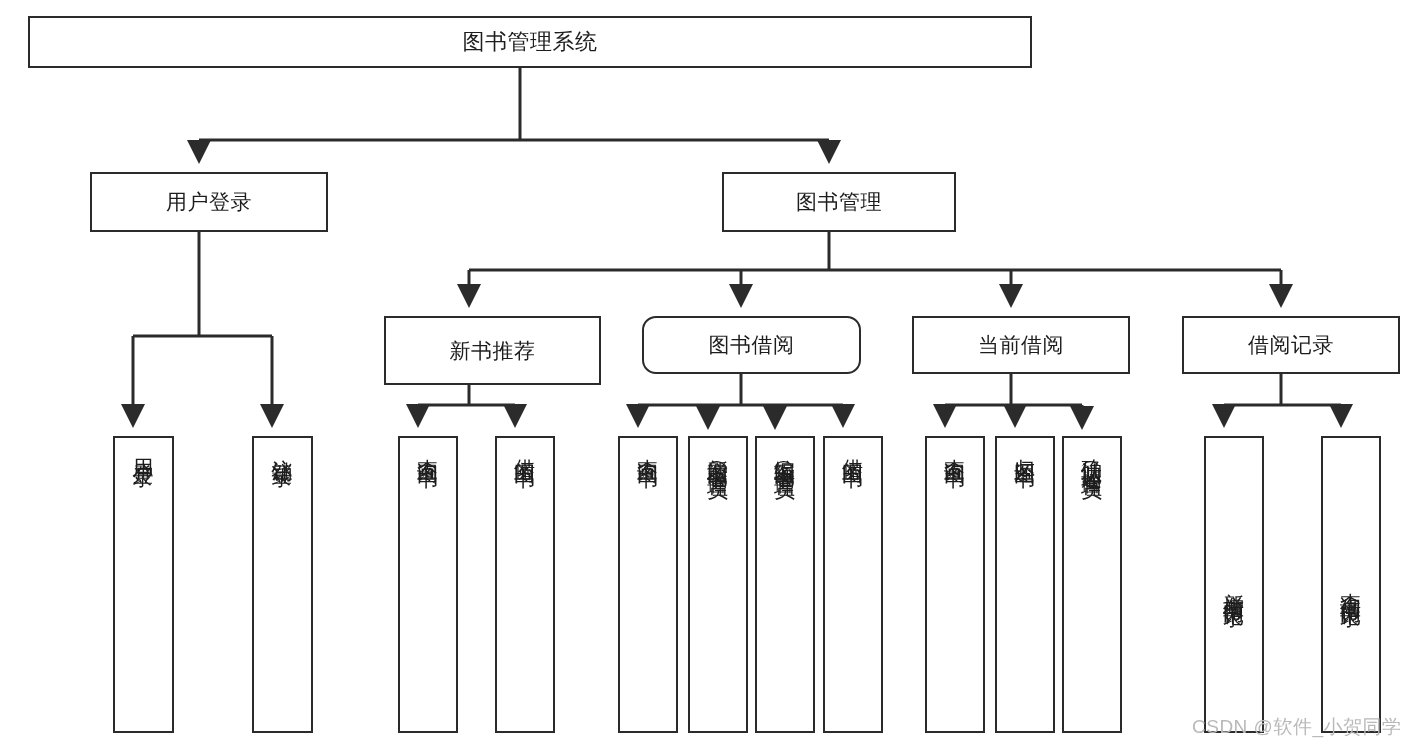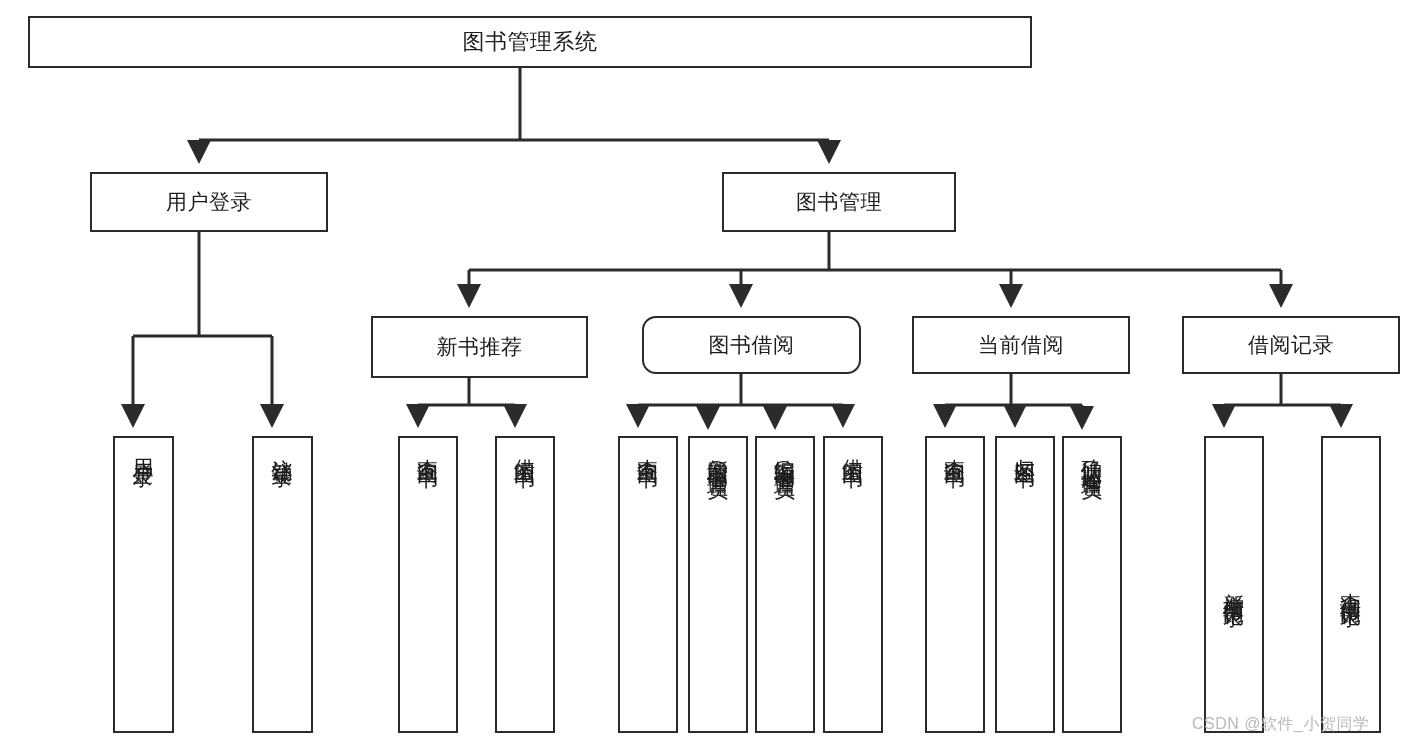--- a/index.html
+++ b/index.html
@@ -58,21 +58,21 @@
     text-orientation: upright;
     letter-spacing: 3px;
     line-height: 1;
   }
   .node-box.vertical.centered {
     align-items: center;
     padding-top: 0;
   }
   .watermark {
     position: absolute;
-    font-size: 16px;
+    font-size: 19px;
     color: #b9b9b9;
     white-space: nowrap;
     letter-spacing: 0.5px;
     pointer-events: none;
   }
 </style>
 </head>
 <body>
 
 <div id="canvas">
@@ -132,21 +132,21 @@
     <span class="node-label">图书管理系统</span>
   </div>
 
   <div class="node-box horizontal" id="l2-0" style="left: 80px; top: 172px; width: 238px; height: 60px;">
     <span class="node-label">用户登录</span>
   </div>
   <div class="node-box horizontal" id="l2-1" style="left: 712px; top: 172px; width: 234px; height: 60px;">
     <span class="node-label">图书管理</span>
   </div>
 
-  <div class="node-box horizontal" id="l3-0" style="left: 361px; top: 316px; width: 217px; height: 62px;">
+  <div class="node-box horizontal" id="l3-0" style="left: 374px; top: 316px; width: 217px; height: 69px;">
     <span class="node-label">新书推荐</span>
   </div>
   <div class="node-box horizontal" id="l3-1" style="left: 632px; top: 316px; width: 219px; height: 58px; border-radius: 14px;">
     <span class="node-label">图书借阅</span>
   </div>
   <div class="node-box horizontal" id="l3-2" style="left: 902px; top: 316px; width: 218px; height: 58px; justify-content: center;">
     <span class="node-label">当前借阅</span>
   </div>
   <div class="node-box horizontal" id="l3-3" style="left: 1172px; top: 316px; width: 218px; height: 58px; text-align: center;">
     <span class="node-label">借阅记录</span>

